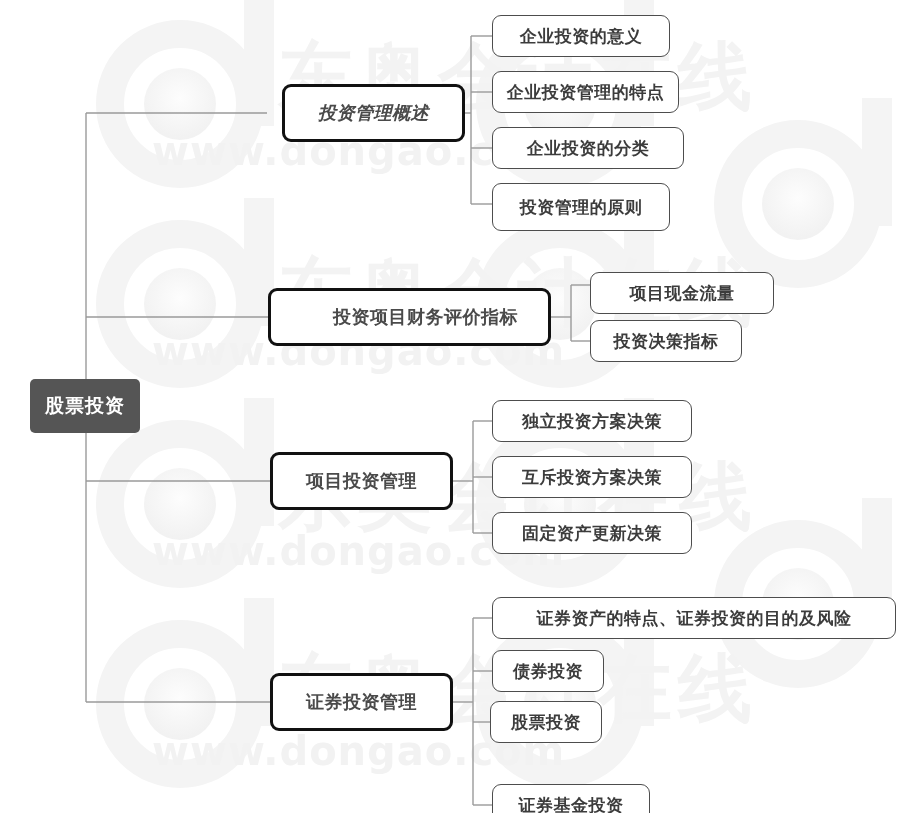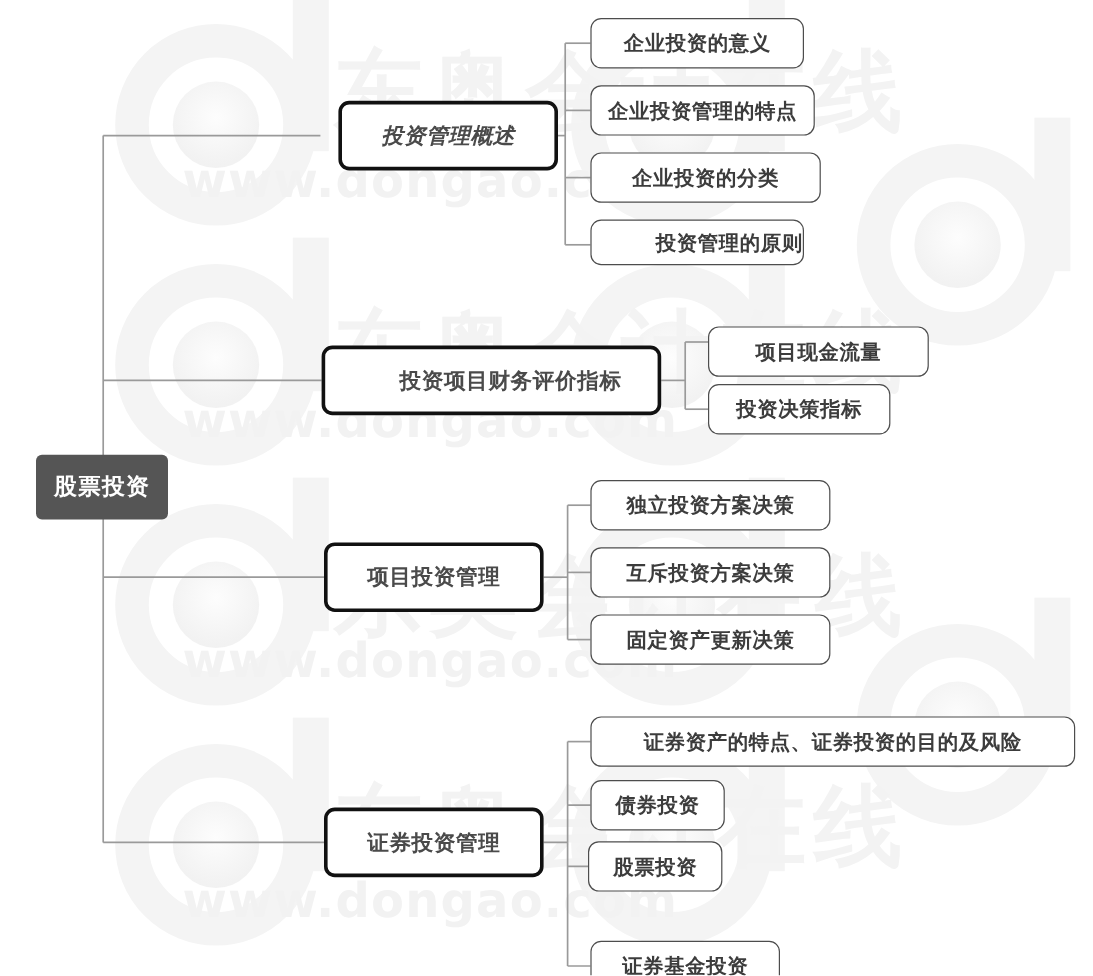--- a/index.html
+++ b/index.html
@@ -222,21 +222,21 @@
       </div>
       <div class="node node-leaf" style="left: 492px; top: 15px; width: 178px; height: 42px;">
         <span>企业投资的意义</span>
       </div>
       <div class="node node-leaf" style="left: 492px; top: 71px; width: 187px; height: 42px;">
         <span>企业投资管理的特点</span>
       </div>
       <div class="node node-leaf" style="left: 492px; top: 127px; width: 192px; height: 42px;">
         <span>企业投资的分类</span>
       </div>
-      <div class="node node-leaf" style="left: 492px; top: 183px; width: 178px; height: 38px; justify-content: flex-end;">
+      <div class="node node-leaf" style="left: 492px; top: 183px; width: 178px; height: 48px;">
         <span>投资管理的原则</span>
       </div>
       <div class="node node-branch" style="left: 268px; top: 288px; width: 283px; height: 58px; padding-left: 32px;">
         <span>投资项目财务评价指标</span>
       </div>
       <div class="node node-leaf" style="left: 590px; top: 272px; width: 184px; height: 42px;">
         <span>项目现金流量</span>
       </div>
       <div class="node node-leaf" style="left: 590px; top: 320px; width: 152px; height: 42px;">
         <span>投资决策指标</span>

